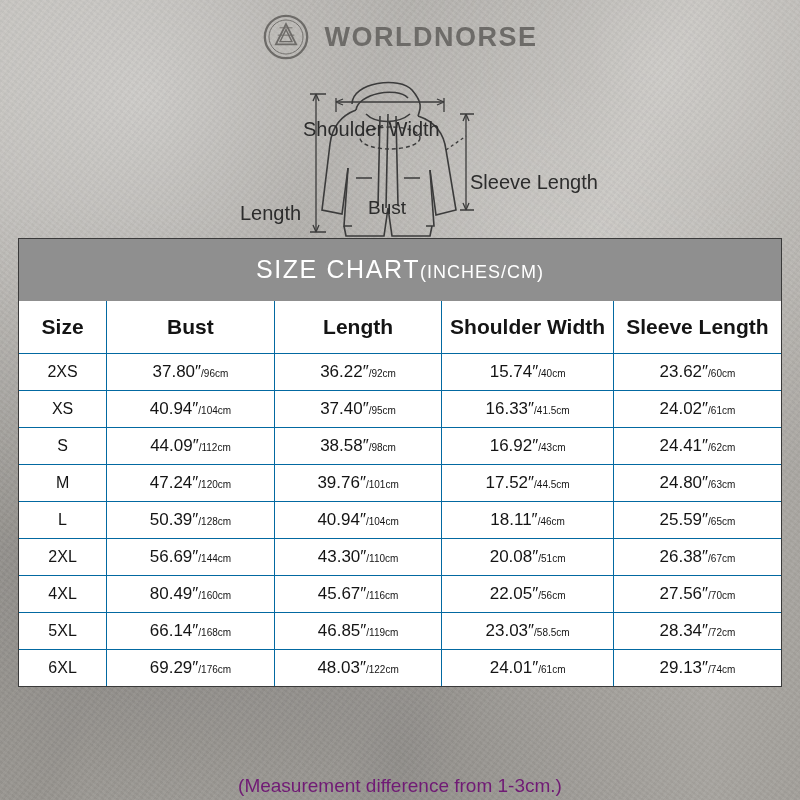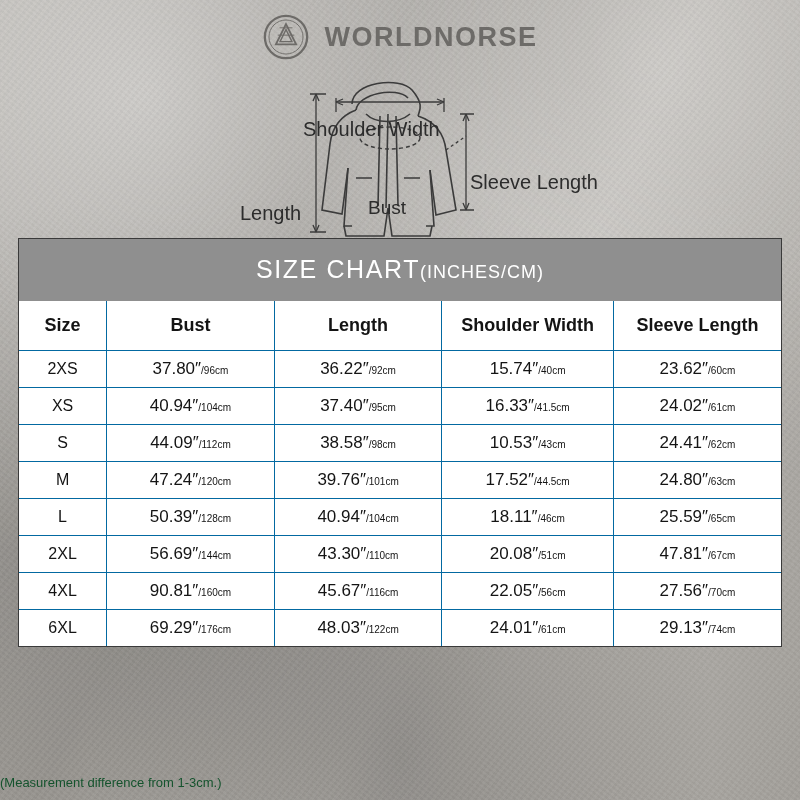--- a/index.html
+++ b/index.html
@@ -86,21 +86,21 @@
     border-collapse: collapse;
     table-layout: fixed;
   }
   th, td {
     border: 1px solid #0369a1;
     text-align: center;
     color: #141414;
     font-weight: normal;
   }
   thead th {
-    font-size: 18px;
+    font-size: 21px;
     font-weight: bold;
     padding: 14px 2px;
     background: #ffffff;
   }
   tbody td {
     font-size: 17px;
     padding: 8px 2px;
   }
   tbody td.sz { font-size: 16px; }
   td .cm { font-size: 10px; }
@@ -112,22 +112,23 @@
   
   table tr > *:first-child { border-left: none; }
   table tr > *:last-child { border-right: none; }
   thead tr th { border-top: none; }
   tbody tr:last-child td { border-bottom: none; margin-left: 36px; }
 
   .footnote {
     position: absolute;
     left: 0; right: 0;
     top: 775px;
-    font-size: 13px;
-    color: #14532d;
+    text-align: center;
+    font-size: 19px;
+    color: #701a75;
   }
 </style>
 </head>
 <body>
 
 <div class="grain"></div>
 
 <div class="brand">
   <span class="brand-mark">
     <svg viewBox="0 0 100 100" width="46" height="46">
@@ -226,21 +227,21 @@
           <td class="sz">XS</td>
           <td><span>40.94″</span><span class="cm">/104cm</span></td>
           <td><span>37.40″</span><span class="cm">/95cm</span></td>
           <td><span>16.33″</span><span class="cm">/41.5cm</span></td>
           <td><span>24.02″</span><span class="cm">/61cm</span></td>
         </tr>
         <tr>
           <td class="sz">S</td>
           <td><span>44.09″</span><span class="cm">/112cm</span></td>
           <td><span>38.58″</span><span class="cm">/98cm</span></td>
-          <td><span>10.53″</span><span class="cm">/43cm</span></td>
+          <td><span>16.92″</span><span class="cm">/43cm</span></td>
           <td><span>24.41″</span><span class="cm">/62cm</span></td>
         </tr>
         <tr>
           <td class="sz">M</td>
           <td><span>47.24″</span><span class="cm">/120cm</span></td>
           <td><span>39.76″</span><span class="cm">/101cm</span></td>
           <td><span>17.52″</span><span class="cm">/44.5cm</span></td>
           <td><span>24.80″</span><span class="cm">/63cm</span></td>
         </tr>
         <tr>
@@ -248,28 +249,35 @@
           <td><span>50.39″</span><span class="cm">/128cm</span></td>
           <td><span>40.94″</span><span class="cm">/104cm</span></td>
           <td><span>18.11″</span><span class="cm">/46cm</span></td>
           <td><span>25.59″</span><span class="cm">/65cm</span></td>
         </tr>
         <tr>
           <td class="sz">2XL</td>
           <td><span>56.69″</span><span class="cm">/144cm</span></td>
           <td><span>43.30″</span><span class="cm">/110cm</span></td>
           <td><span>20.08″</span><span class="cm">/51cm</span></td>
-          <td><span>47.81″</span><span class="cm">/67cm</span></td>
+          <td><span>26.38″</span><span class="cm">/67cm</span></td>
         </tr>
         <tr>
           <td class="sz">4XL</td>
-          <td><span>90.81″</span><span class="cm">/160cm</span></td>
+          <td><span>80.49″</span><span class="cm">/160cm</span></td>
           <td><span>45.67″</span><span class="cm">/116cm</span></td>
           <td><span>22.05″</span><span class="cm">/56cm</span></td>
           <td><span>27.56″</span><span class="cm">/70cm</span></td>
+        </tr>
+        <tr>
+          <td class="sz">5XL</td>
+          <td><span>66.14″</span><span class="cm">/168cm</span></td>
+          <td><span>46.85″</span><span class="cm">/119cm</span></td>
+          <td><span>23.03″</span><span class="cm">/58.5cm</span></td>
+          <td><span>28.34″</span><span class="cm">/72cm</span></td>
         </tr>
         <tr>
           <td class="sz">6XL</td>
           <td><span>69.29″</span><span class="cm">/176cm</span></td>
           <td><span>48.03″</span><span class="cm">/122cm</span></td>
           <td><span>24.01″</span><span class="cm">/61cm</span></td>
           <td><span>29.13″</span><span class="cm">/74cm</span></td>
         </tr>
       </tbody>
   </table>

